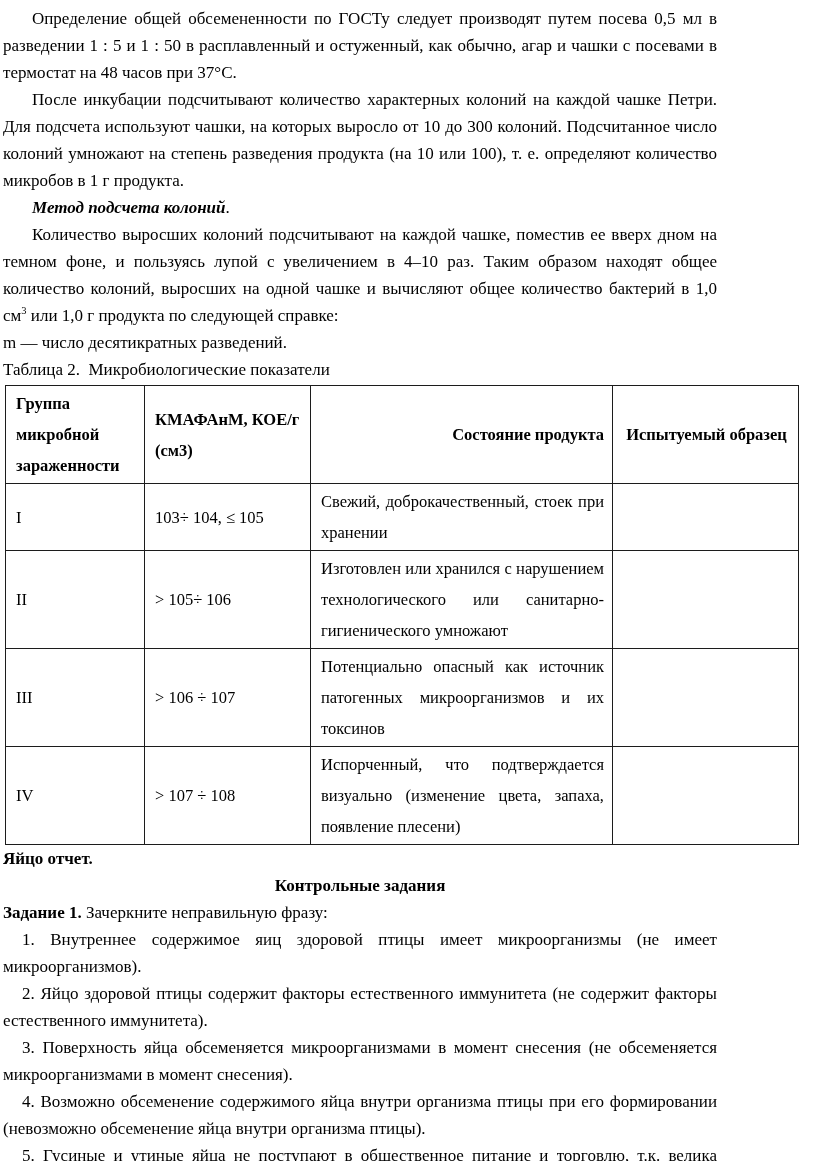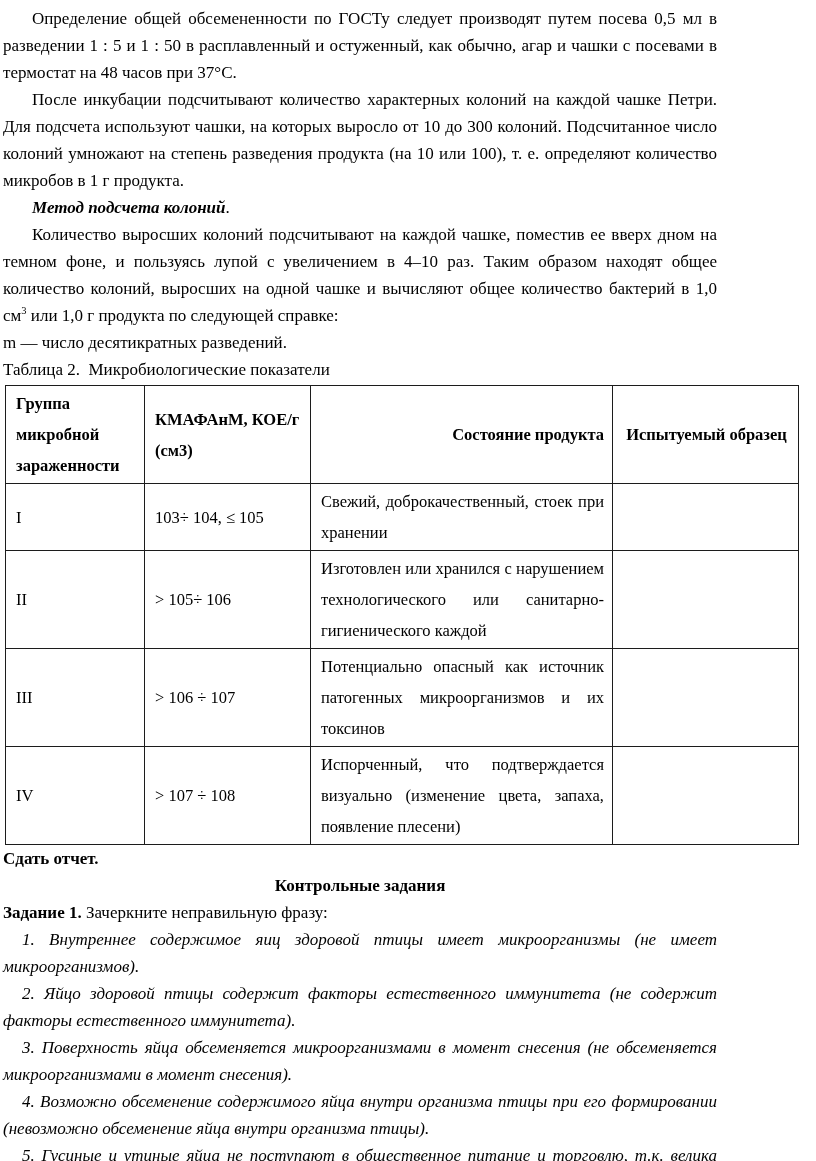--- a/index.html
+++ b/index.html
@@ -9,21 +9,21 @@
     box-sizing: border-box;
     padding: 5px 3px 8px 3px;
     font-family: "Liberation Serif", "DejaVu Serif", serif;
     font-size: 17px;
     line-height: 27px;
     color: #000000;
     background: #ffffff;
   }
   p { margin: 0; text-align: justify; }
   .indent { text-indent: 29px; }
-  .item { text-indent: 19px; font-style: italic; }
+  .item { text-indent: 19px; }
   .method-heading { font-weight: bold; font-style: italic; }
   .method-heading .period { font-style: normal; font-weight: normal; }
   .bold { font-weight: bold; }
   .centered { text-align: center; font-weight: bold; }
   .pre { white-space: pre-wrap; }
   sup { font-size: 0.62em; line-height: 0; vertical-align: super; }
 
   table.microbio {
     border-collapse: collapse;
     table-layout: fixed;
@@ -79,39 +79,39 @@
       </tr>
       <tr>
         <td>I</td>
         <td>103÷ 104, ≤ 105</td>
         <td class="state-cell">Свежий, доброкачественный, стоек при хранении</td>
         <td class="sample-cell"></td>
       </tr>
       <tr>
         <td>II</td>
         <td>&gt; 105÷ 106</td>
-        <td class="state-cell">Изготовлен или хранился с нарушением технологического или санитарно-гигиенического каждой</td>
+        <td class="state-cell">Изготовлен или хранился с нарушением технологического или санитарно-гигиенического умножают</td>
         <td class="sample-cell"></td>
       </tr>
       <tr>
         <td>III</td>
         <td>&gt; 106 ÷ 107</td>
         <td class="state-cell">Потенциально опасный как источник патогенных микроорганизмов и их токсинов</td>
         <td class="sample-cell"></td>
       </tr>
       <tr>
         <td>IV</td>
         <td>&gt; 107 ÷ 108</td>
         <td class="state-cell">Испорченный, что подтверждается визуально (изменение цвета, запаха, появление плесени)</td>
         <td class="sample-cell"></td>
       </tr>
     </tbody>
   </table>
 
-  <p class="bold">Сдать отчет.</p>
+  <p class="bold">Яйцо отчет.</p>
 
   <p class="centered">Контрольные задания</p>
 
   <p><span class="bold">Задание 1.</span><span> Зачеркните неправильную фразу:</span></p>
 
   <p class="item">1. Внутреннее содержимое яиц здоровой птицы имеет микроорганизмы (не имеет микроорганизмов).</p>
   <p class="item">2. Яйцо здоровой птицы содержит факторы естественного иммунитета (не содержит факторы естественного иммунитета).</p>
   <p class="item">3. Поверхность яйца обсеменяется микроорганизмами в момент снесения (не обсеменяется микроорганизмами в момент снесения).</p>
   <p class="item">4. Возможно обсеменение содержимого яйца внутри организма птицы при его формировании (невозможно обсеменение яйца внутри организма птицы).</p>
   <p class="item">5. Гусиные и утиные яйца не поступают в общественное питание и торговлю, т.к. велика возможность наличия в них сальмонелл (поступают в общественное питание, невелика возможность наличия в них сальмонелл).</p>

